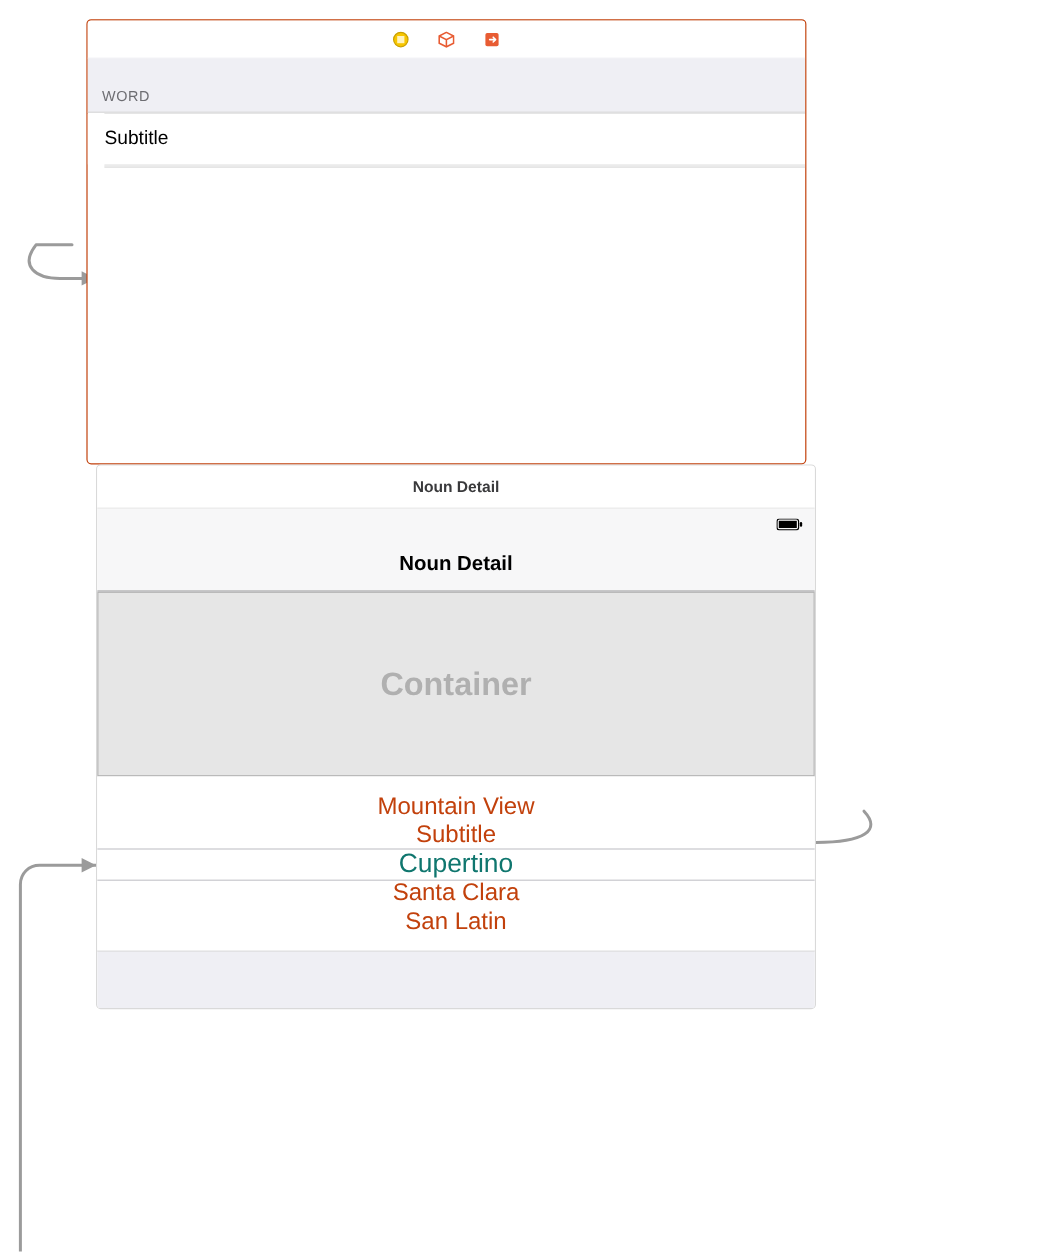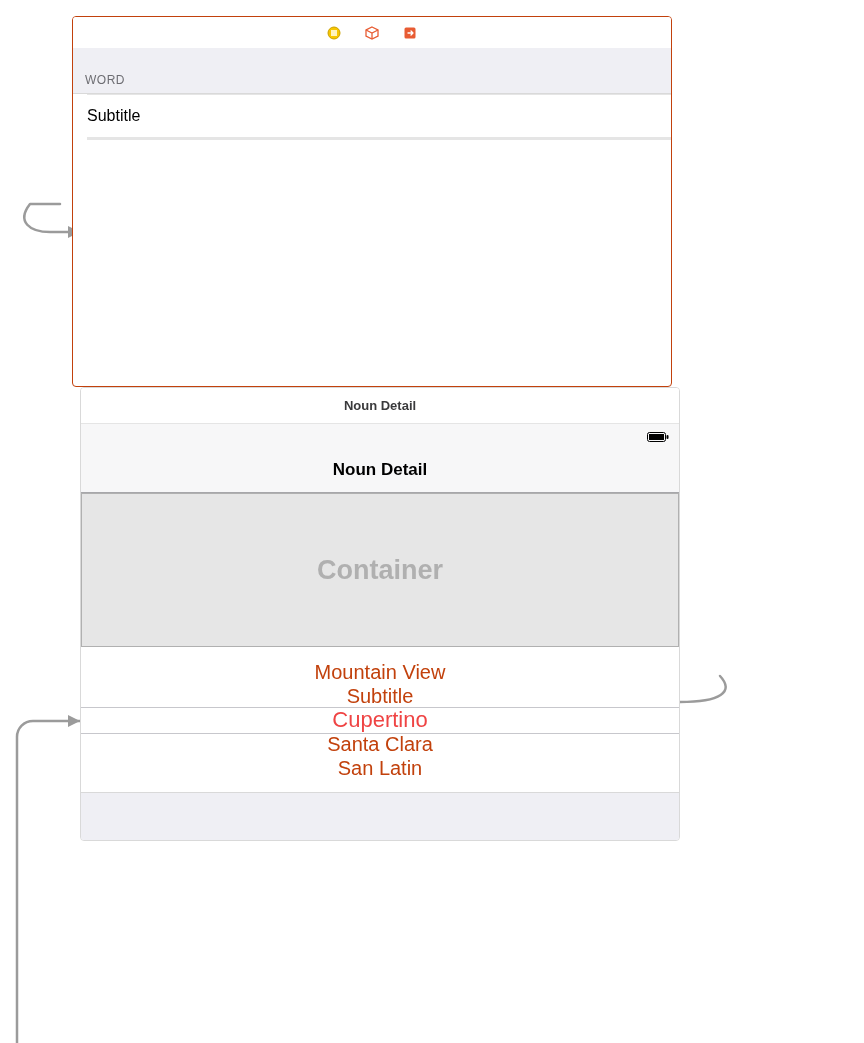--- a/index.html
+++ b/index.html
@@ -121,21 +121,21 @@
     align-items: center;
     justify-content: center;
     font-size: 20px;
     line-height: 24px;
     position: relative;
   }
   .picker .row {
     color: #c2410c;
   }
   .picker .row.selected {
-    color: #ef4444;
+    color: #0f766e;
     font-size: 22px;
   }
   .picker .sel-top, .picker .sel-bot {
     position: absolute;
     left: 0; right: 0;
     height: 1px;
     background: #c7c7cc;
   }
   .footer-bar {
     height: 48px;

